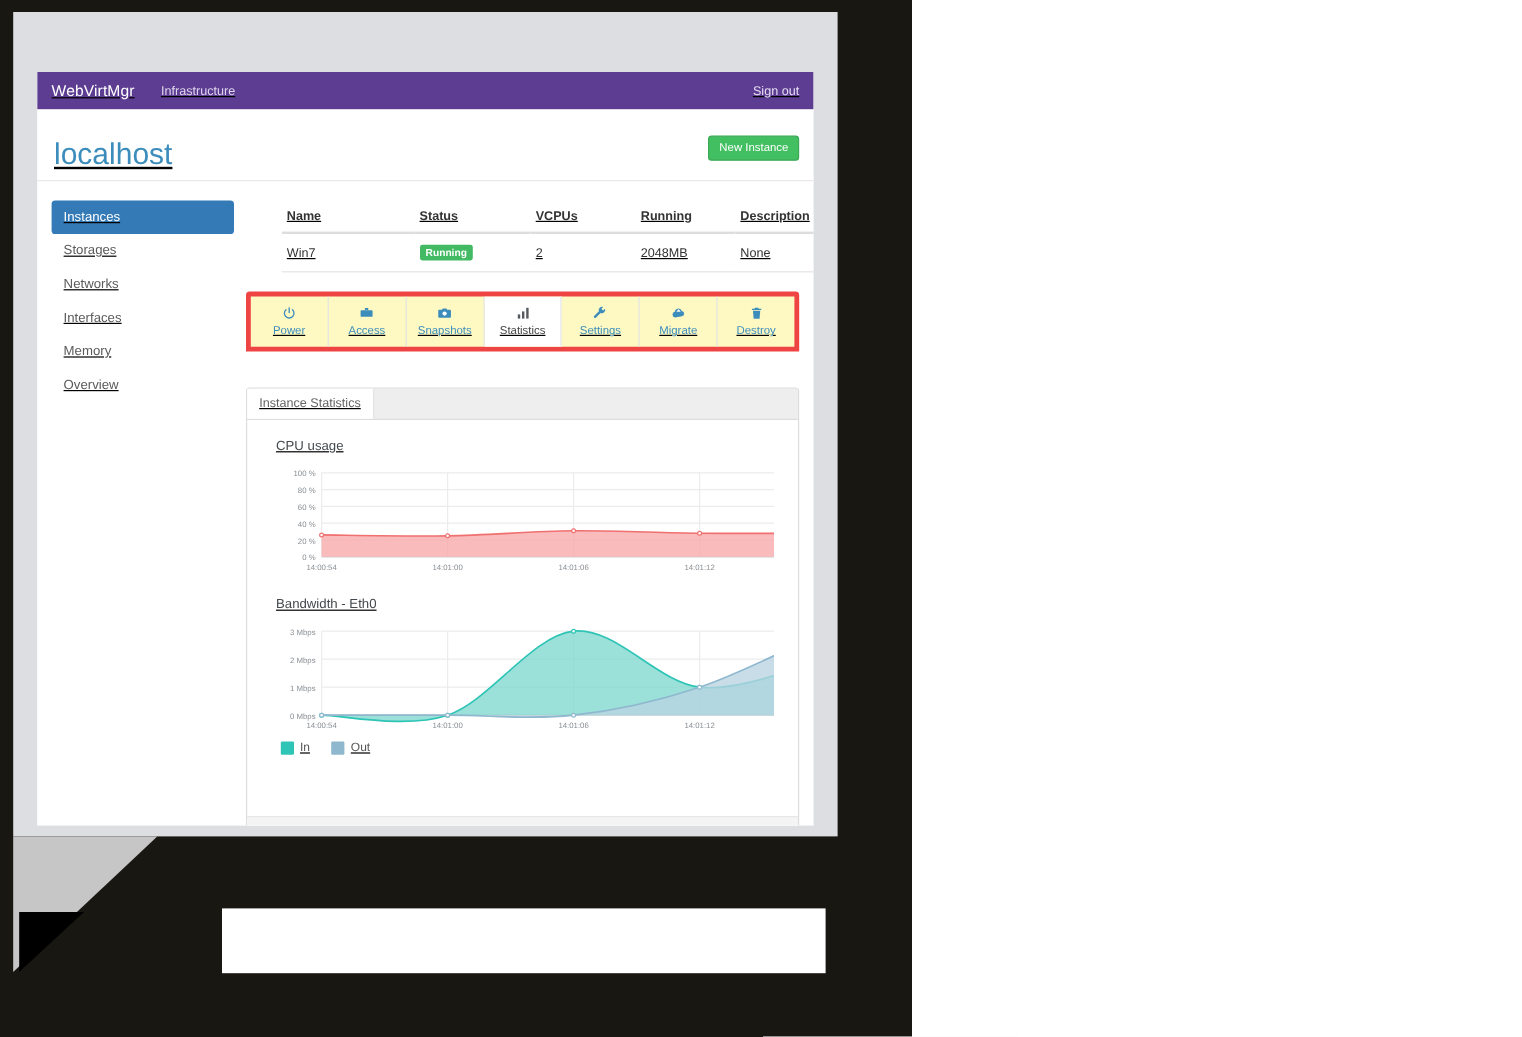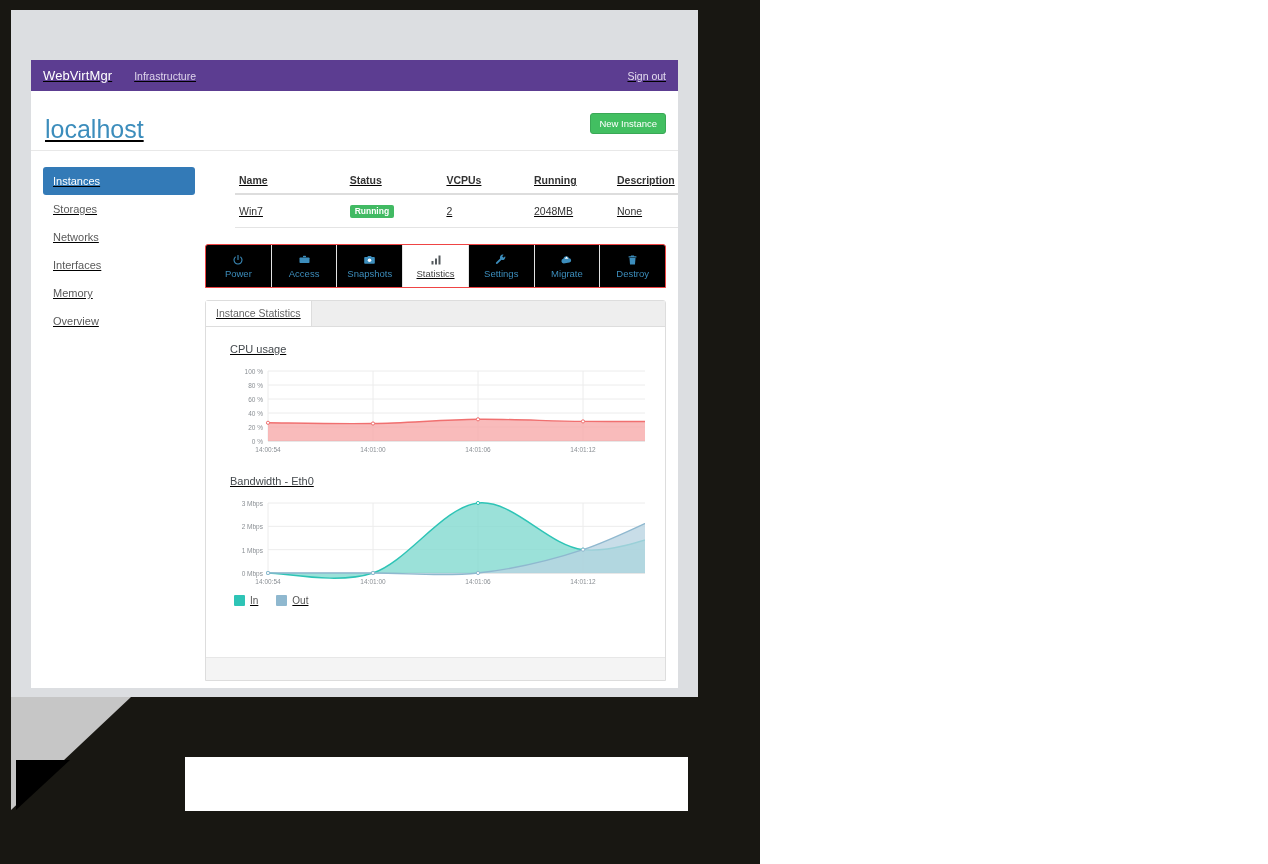--- a/index.html
+++ b/index.html
@@ -166,22 +166,22 @@
     font-size: 8.5px;
     font-weight: bold;
     border-radius: 2px;
     padding: 2px 5px;
     line-height: 1.1;
   }
   
   .action-tabs {
     display: flex;
     margin-top: 16px;
-    background: #000000;
-    border: 1px solid #ef4444;
+    background: #fef9c3;
+    border: 4px solid #ef4444;
     border-radius: 3px 3px 0 0;
     overflow: hidden;
   }
   .atab {
     flex: 1;
     text-align: center;
     padding: 7px 2px 8px 2px;
     cursor: pointer;
     border-right: 1px solid #e3e3e3;
   }
@@ -197,21 +197,21 @@
   }
   .atab svg { vertical-align: middle; }
   .atab .lbl {
     font-size: 9.5px;
     color: #3c8dbc;
     display: block;
   }
   .atab.active .lbl { color: #444444; }
   
   .stats-panel {
-    margin-top: 12px;
+    margin-top: 30px;
     border: 1px solid #dddddd;
     border-radius: 3px 3px 0 0;
     background: #ffffff;
   }
   .panel-tabbar {
     display: flex;
     background: #eeeeee;
     border-bottom: 1px solid #dddddd;
     height: 25px;
   }

